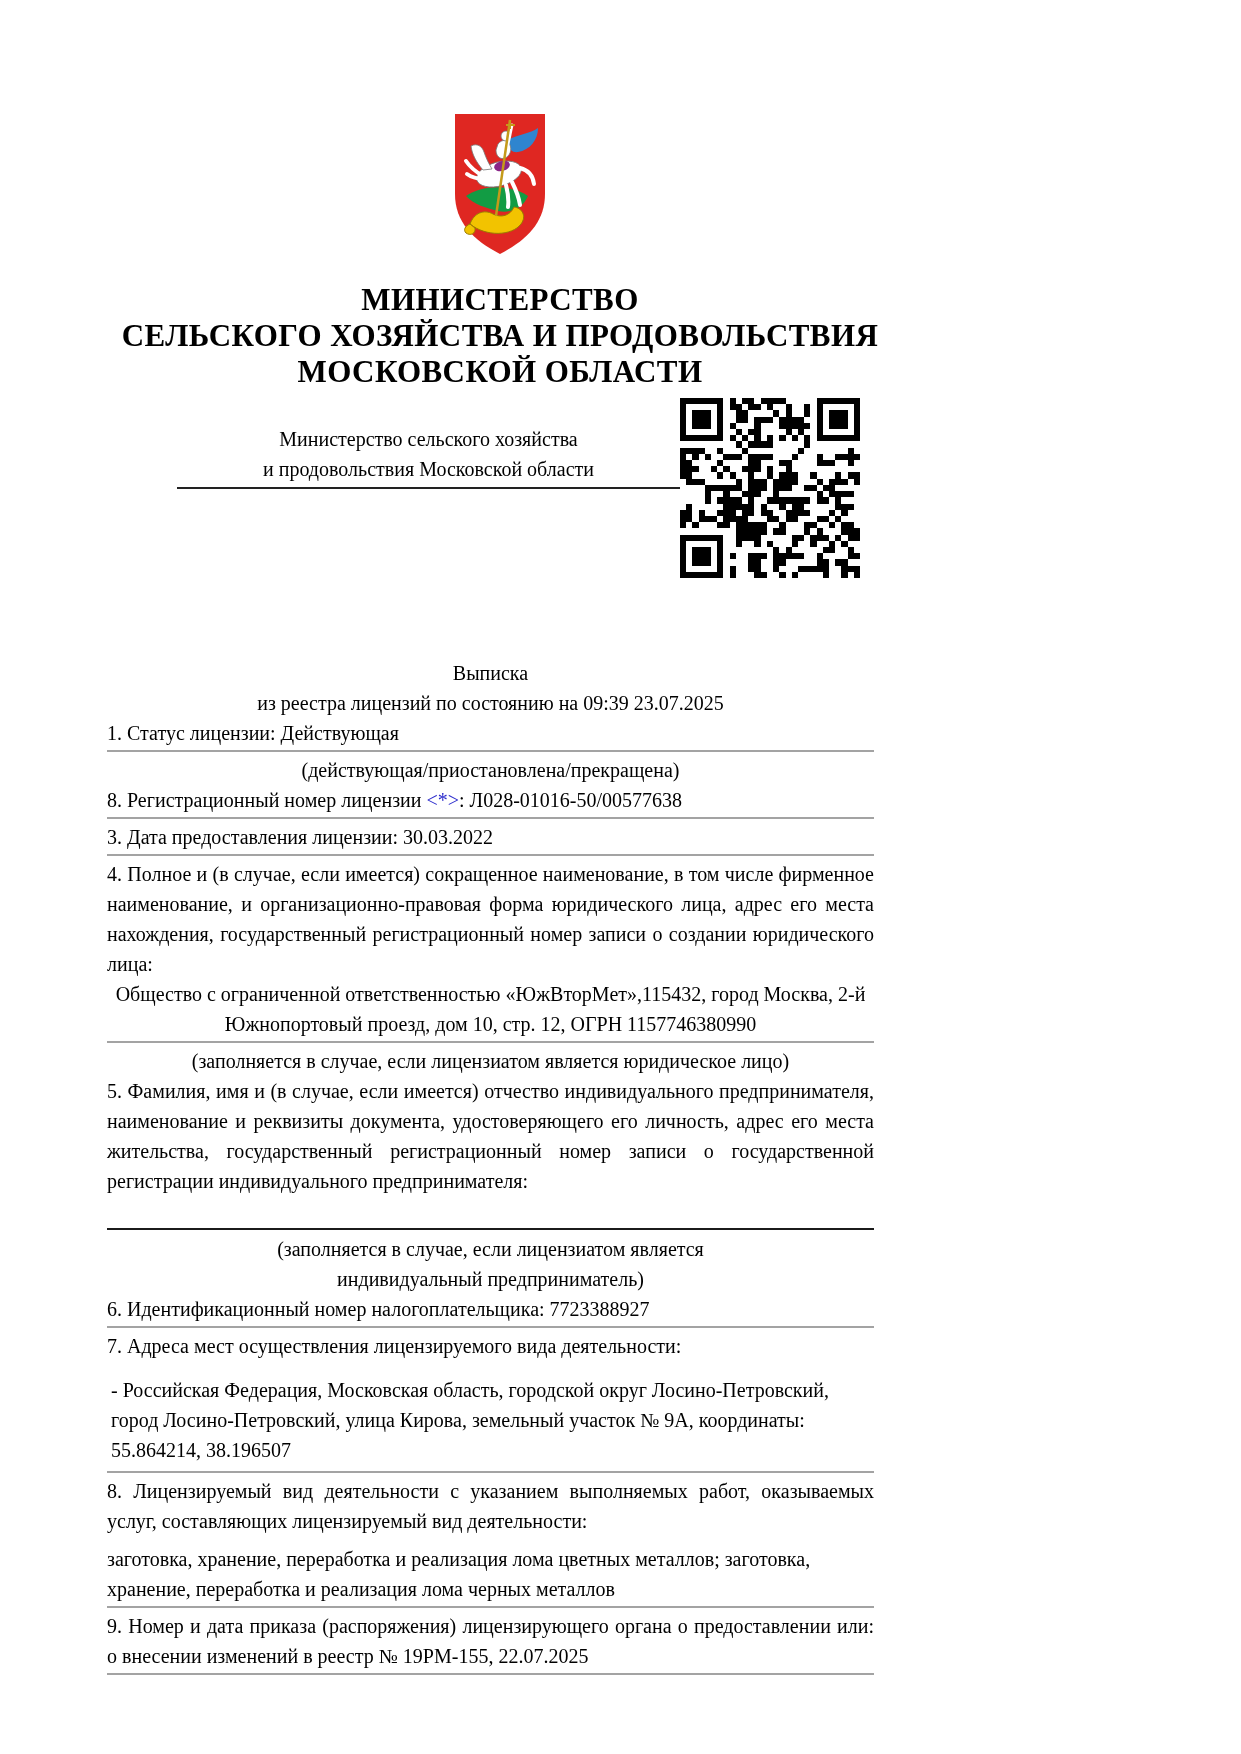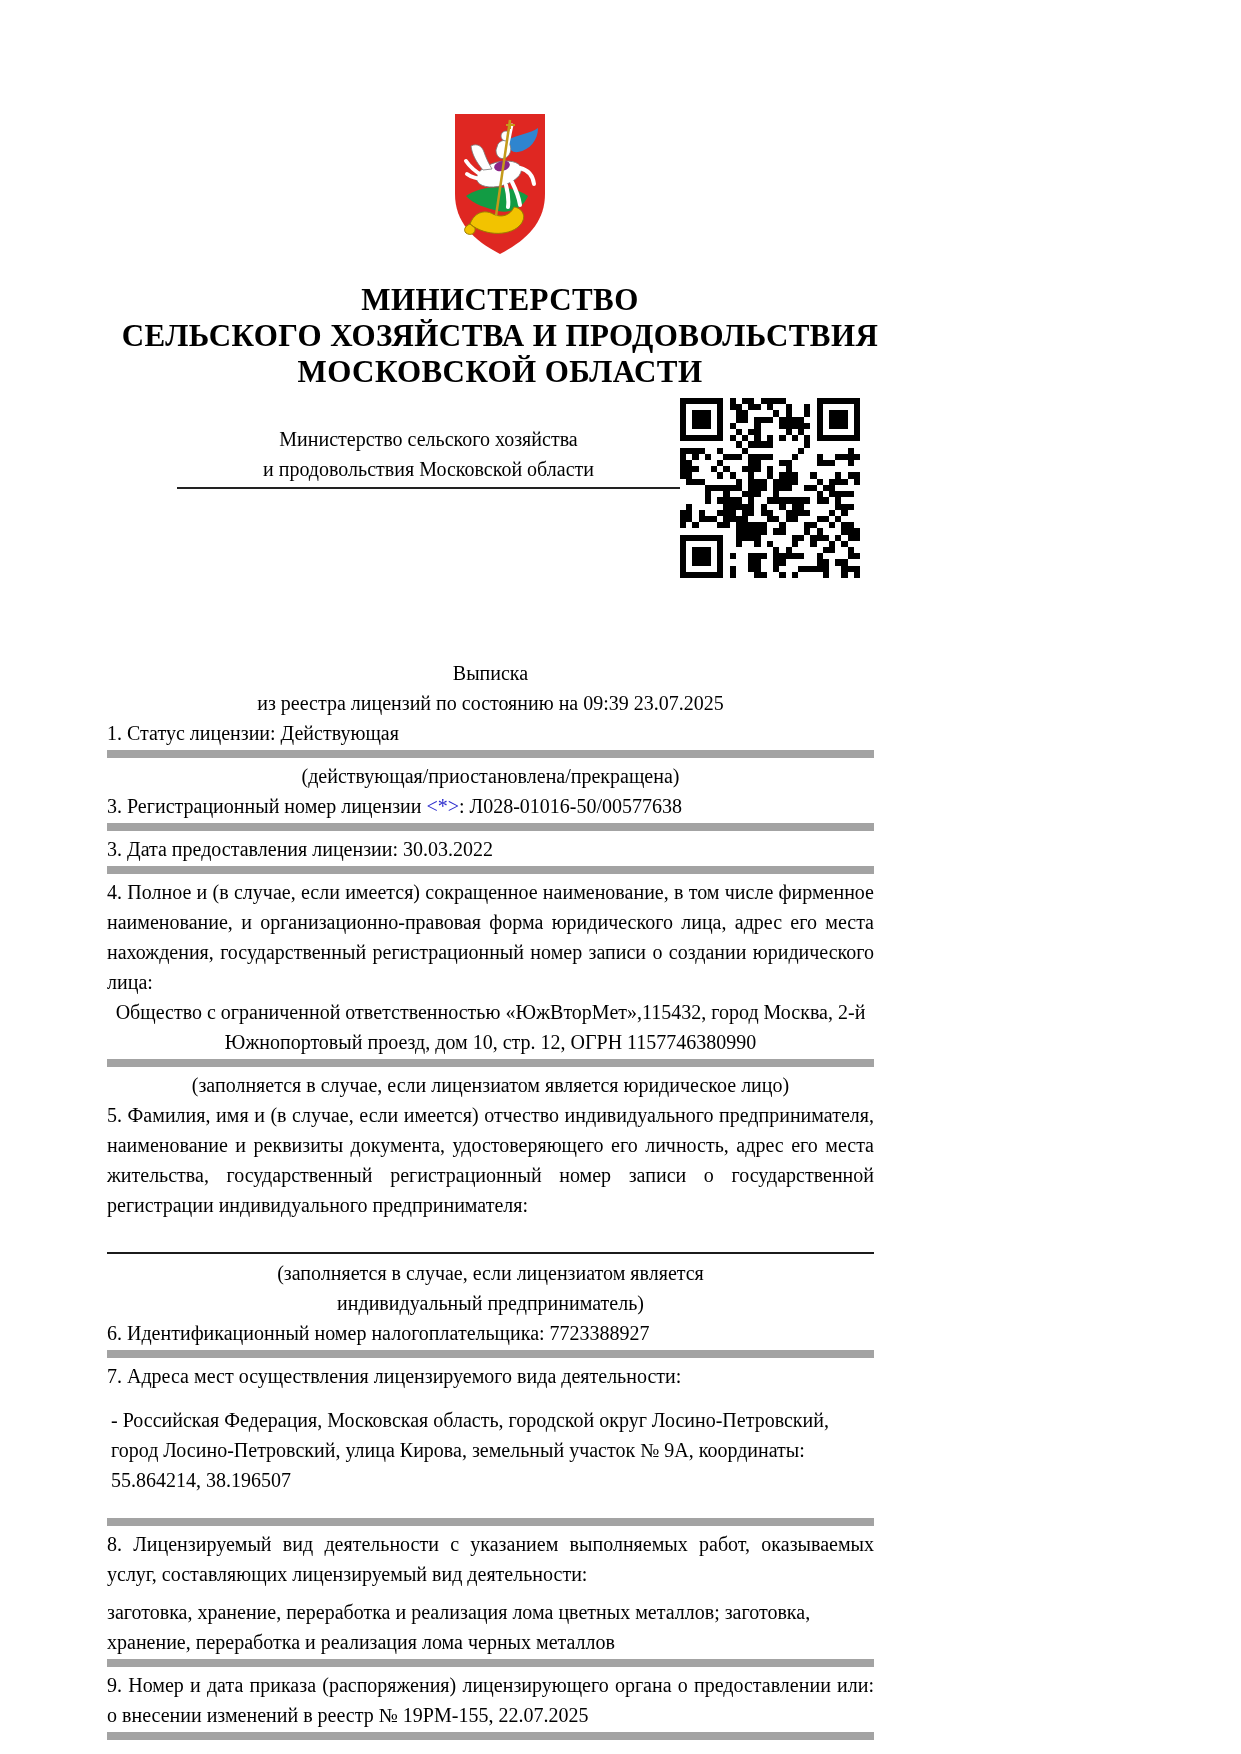--- a/index.html
+++ b/index.html
@@ -16,26 +16,26 @@
     margin-top:16px;letter-spacing:0.4px;
   }
   .header-row{display:flex;align-items:flex-start;margin-top:6px;justify-content:flex-end;}
   .authority-block{width:540px;margin-left:70px;text-align:center;padding-top:28px;}
   .authority-name{border-bottom:2px solid #222;padding-bottom:3px;}
   .authority-caption{padding-top:2px;}
   .qr-box{margin-left:auto;margin-right:14px;width:180px;height:180px;margin-top:2px;}
   
   .doc-heading{text-align:center;margin-top:80px;}
   .items{margin-top:0;}
-  .u{border-bottom:8px solid #a3a3a3;padding-bottom:2px;margin-bottom:3px;}
+  .u{border-bottom:2px solid #a3a3a3;padding-bottom:2px;margin-bottom:3px;}
   .center{text-align:center;}
   .just{text-align:justify;}
   .marker{color:#2b2bcc;}
   .addr{padding-left:4px;margin-top:14px;}
-  .addr-last{padding-bottom:23px;}
+  .addr-last{padding-bottom:6px;}
   .blank-line{height:32px;border-bottom:2px solid #1b1b1b;margin-bottom:4px;}
   .val-block{margin-top:0;}
   .item8-val{margin-top:8px;}
 </style>
 </head>
 <body>
 
 <div class="page">
 
   <div class="emblem-wrap">
@@ -488,21 +488,21 @@
     <div class="doc-heading">
       <div>Выписка</div>
       <div>из реестра лицензий по состоянию на 09:39 23.07.2025</div>
     </div>
 
     <div class="items">
 
       <div class="u">1. Статус лицензии: Действующая</div>
       <div class="center">(действующая/приостановлена/прекращена)</div>
 
-      <div class="u"><span>3. Регистрационный номер лицензии </span><span class="marker">&lt;*&gt;</span><span>: Л028-01016-50/00577638</span></div>
+      <div class="u"><span>8. Регистрационный номер лицензии </span><span class="marker">&lt;*&gt;</span><span>: Л028-01016-50/00577638</span></div>
 
       <div class="u">3. Дата предоставления лицензии: 30.03.2022</div>
 
       <div class="just">4. Полное и (в случае, если имеется) сокращенное наименование, в том числе фирменное наименование, и организационно-правовая форма юридического лица, адрес его места нахождения, государственный регистрационный номер записи о создании юридического лица:</div>
       <div class="center u val-block">Общество с ограниченной ответственностью «ЮжВторМет»,115432, город Москва, 2-й Южнопортовый проезд, дом 10, стр. 12, ОГРН 1157746380990</div>
       <div class="center">(заполняется в случае, если лицензиатом является юридическое лицо)</div>
 
       <div class="just">5. Фамилия, имя и (в случае, если имеется) отчество индивидуального предпринимателя, наименование и реквизиты документа, удостоверяющего его личность, адрес его места жительства, государственный регистрационный номер записи о государственной регистрации индивидуального предпринимателя:</div>
       <div class="blank-line"></div>
       <div class="center">(заполняется в случае, если лицензиатом является</div>

